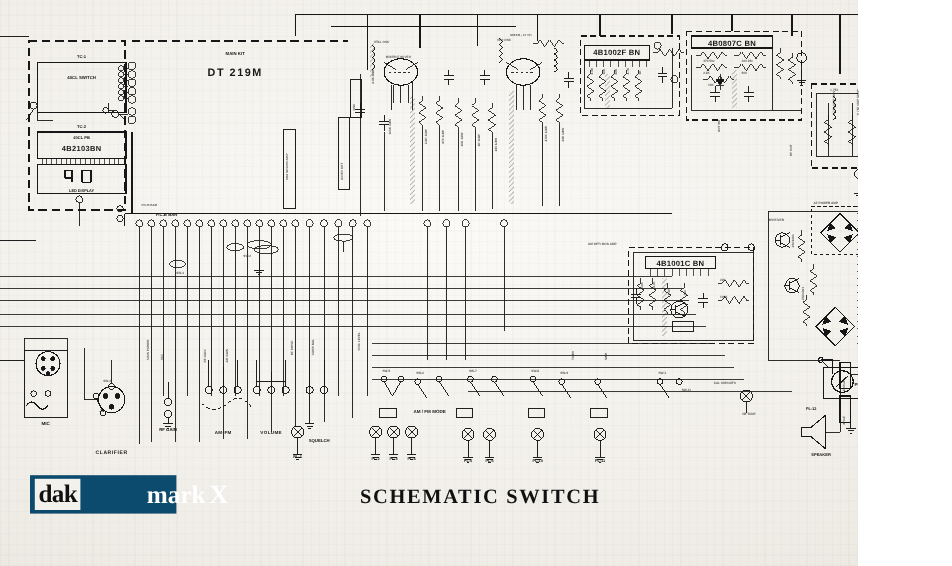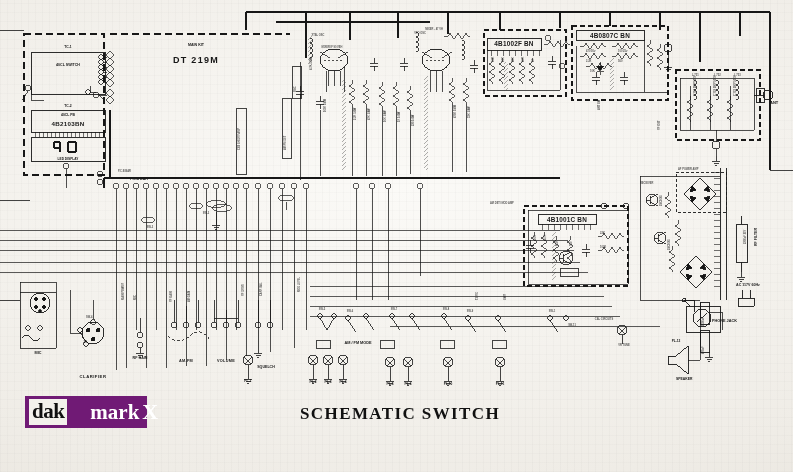--- a/index.html
+++ b/index.html
@@ -1,36 +1,36 @@
 <!DOCTYPE html>
 <html><head>
 <meta charset="utf-8">
 <style>
   html,body{margin:0;padding:0;background:#fff;}
   body{font-family:"Liberation Sans",sans-serif;}
   #page{
-    position:relative;width:793px;height:472px;overflow:hidden;
+    position:relative;width:715px;height:472px;overflow:hidden;
     background:#f3f1ec;
   }
   
   #paper{
     position:absolute;inset:0;
     background:
       repeating-linear-gradient(90deg, rgba(0,0,0,0.020) 0 1px, rgba(0,0,0,0) 1px 7px),
       repeating-linear-gradient(0deg, rgba(0,0,0,0.014) 0 1px, rgba(0,0,0,0) 1px 9px),
       radial-gradient(120% 90% at 50% 40%, #fbfaf7 0%, #efece6 70%, #e6e2da 100%);
   }
   #svgwrap{position:absolute;inset:0;}
   svg{display:block;}
   .tiny{font-family:"Liberation Sans",sans-serif;font-weight:700;}
   
   .footer-el{position:absolute;}
   #logo{
-    left:25px;top:396px;width:122px;height:30px;background:#701a75;
-    display:flex;align-items:center;box-sizing:border-box;padding:16px 4px;
+    left:25px;top:396px;width:122px;height:30px;background:#0c4a6e;
+    display:flex;align-items:center;box-sizing:border-box;padding:16px 4px;gap:32px;
   }
   #logo .dak{
     background:#f3f1ec;color:#111;font-family:"Liberation Serif",serif;
     font-weight:700;font-size:21px;line-height:1;padding:2px 3px 3px 3px;
     letter-spacing:-0.5px;
   }
   #logo .markx{
     color:#fff;font-family:"Liberation Serif",serif;font-weight:700;
     font-size:21px;line-height:1;margin-left:23px;letter-spacing:0px;
   }

